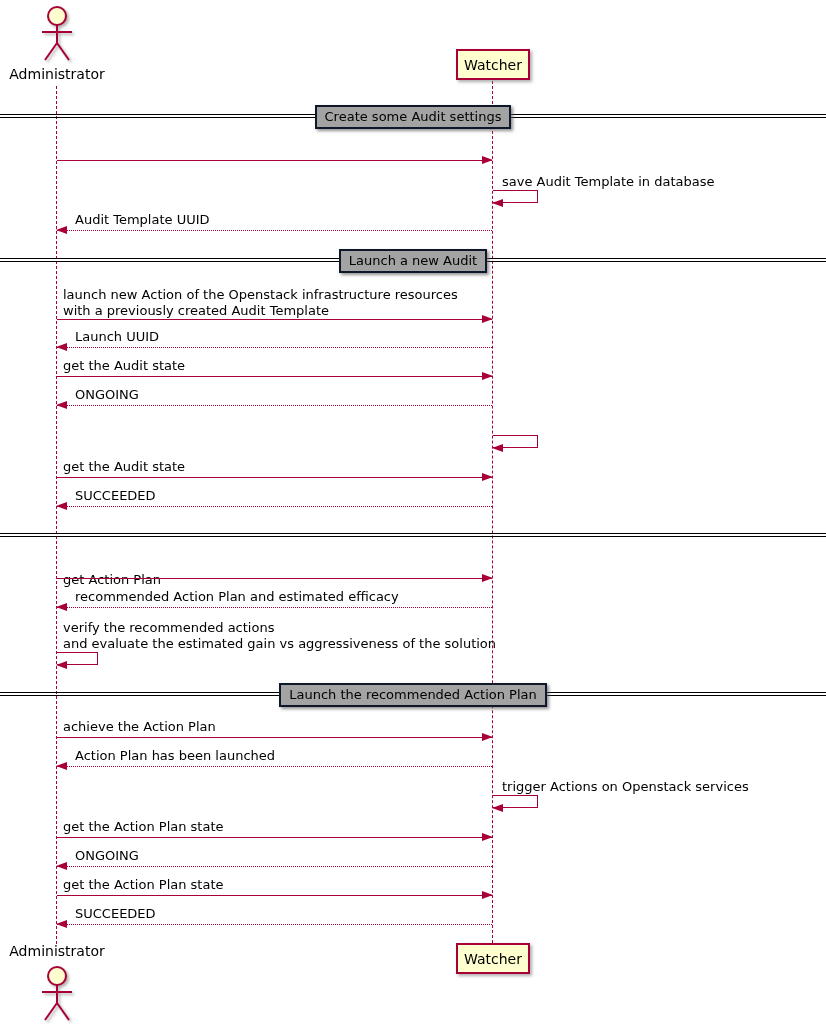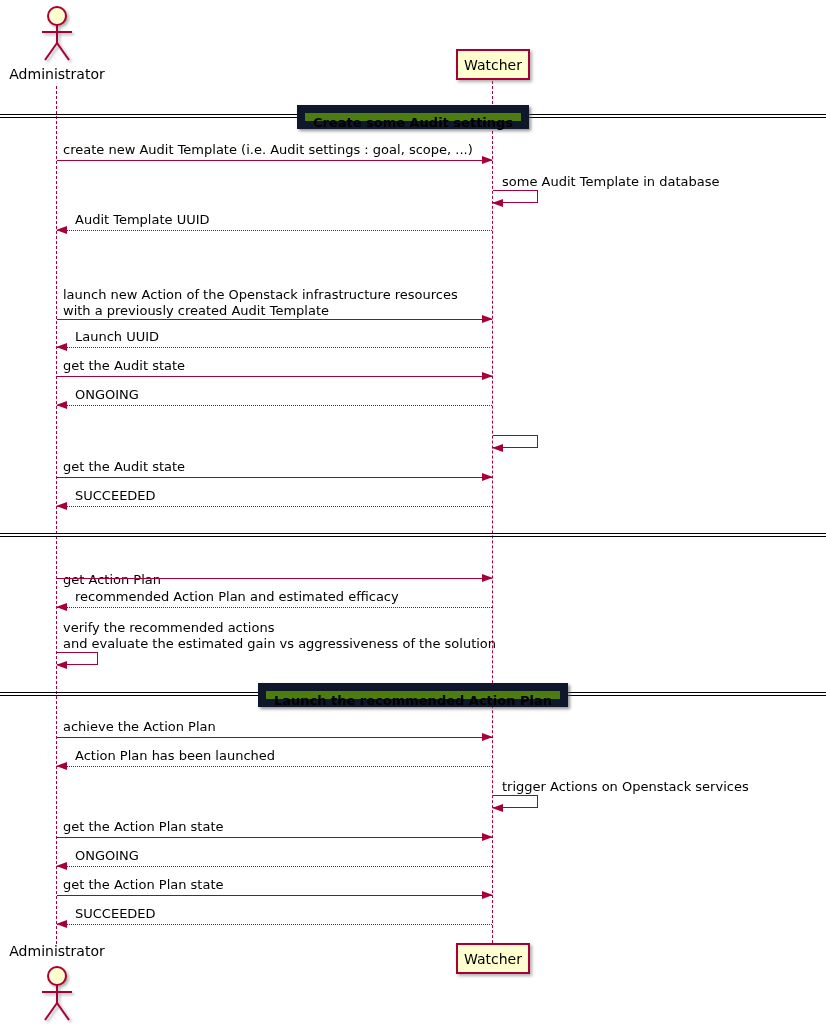--- a/index.html
+++ b/index.html
@@ -11,22 +11,22 @@
   .participant{
     position:absolute;background:#FEFECE;border:2px solid #A80036;
     display:flex;align-items:center;justify-content:center;
     font-size:14px;box-shadow:2px 2px 3px rgba(120,120,120,0.6);
   }
   .actor-label{position:absolute;font-size:14px;text-align:center;}
   .actor-figure{position:absolute;filter:drop-shadow(2px 2px 1.5px rgba(120,120,120,0.6));}
   .divider{position:absolute;left:0;width:826px;height:24px;display:flex;justify-content:center;}
   .divider-line{position:absolute;left:0;right:0;top:9px;height:2px;border-top:1px solid #000;border-bottom:1px solid #000;}
   .divider-box{
-    position:relative;background:#4d7c0f;border:8px solid #0f172a;
-    padding:2px 8px;font-weight:bold;font-size:13px;line-height:16px;
+    position:relative;background:#a3a3a3;border:2px solid #0f172a;
+    padding:2px 8px;font-weight:normal;font-size:13px;line-height:16px;
     box-shadow:2px 2px 3px rgba(100,100,100,0.7);white-space:nowrap;
   }
   .label{
     position:absolute;font-size:13px;line-height:15.5px;white-space:pre-line;
   }
   .arrow{position:absolute;height:0;border-top:1px solid #A80036;}
   .arrow.dotted{border-top:1px dotted #A80036;}
   .head{position:absolute;width:0;height:0;top:-5px;}
   .head.right{right:-1px;border-left:11px solid #A80036;border-top:4.5px solid transparent;border-bottom:4.5px solid transparent;}
   .head.left{left:-1px;border-right:11px solid #A80036;border-top:4.5px solid transparent;border-bottom:4.5px solid transparent;}
@@ -50,35 +50,38 @@
   </svg>
   <div class="actor-label" style="left:0;top:66px;width:114px">Administrator</div>
 
   <div class="participant" style="left:456px;top:49px;width:70px;height:27px">Watcher</div>
 
   <div class="divider" style="top:105px">
     <div class="divider-line"></div>
     <div class="divider-box">Create some Audit settings</div>
   </div>
 
-  <div class="label" style="left:63px;top:142px">create new Audit Template (i.e. Audit settings : goal, scope, ...)</div>
   <div class="arrow" style="left:57px;top:160px;width:435px">
       <i class="head right"></i>
     </div>
 
-  <div class="label" style="left:502px;top:174px">some Audit Template in database</div>
+  <div class="label" style="left:502px;top:174px">save Audit Template in database</div>
   <div class="self-loop" style="left:493px;top:190px;width:44px;height:11px">
       <i class="head left"></i>
     </div>
 
   <div class="label" style="left:75px;top:212px">Audit Template UUID</div>
   <div class="arrow dotted" style="left:57px;top:230px;width:435px">
       <i class="head left"></i>
     </div>
 
+  <div class="divider" style="top:249px">
+    <div class="divider-line"></div>
+    <div class="divider-box">Launch a new Audit</div>
+  </div>
 
   <div class="label" style="left:63px;top:287px">launch new Action of the Openstack infrastructure resources
 with a previously created Audit Template</div>
   <div class="arrow" style="left:57px;top:319px;width:435px">
       <i class="head right"></i>
     </div>
 
   <div class="label" style="left:75px;top:329px">Launch UUID</div>
   <div class="arrow dotted" style="left:57px;top:347px;width:435px">
       <i class="head left"></i>

